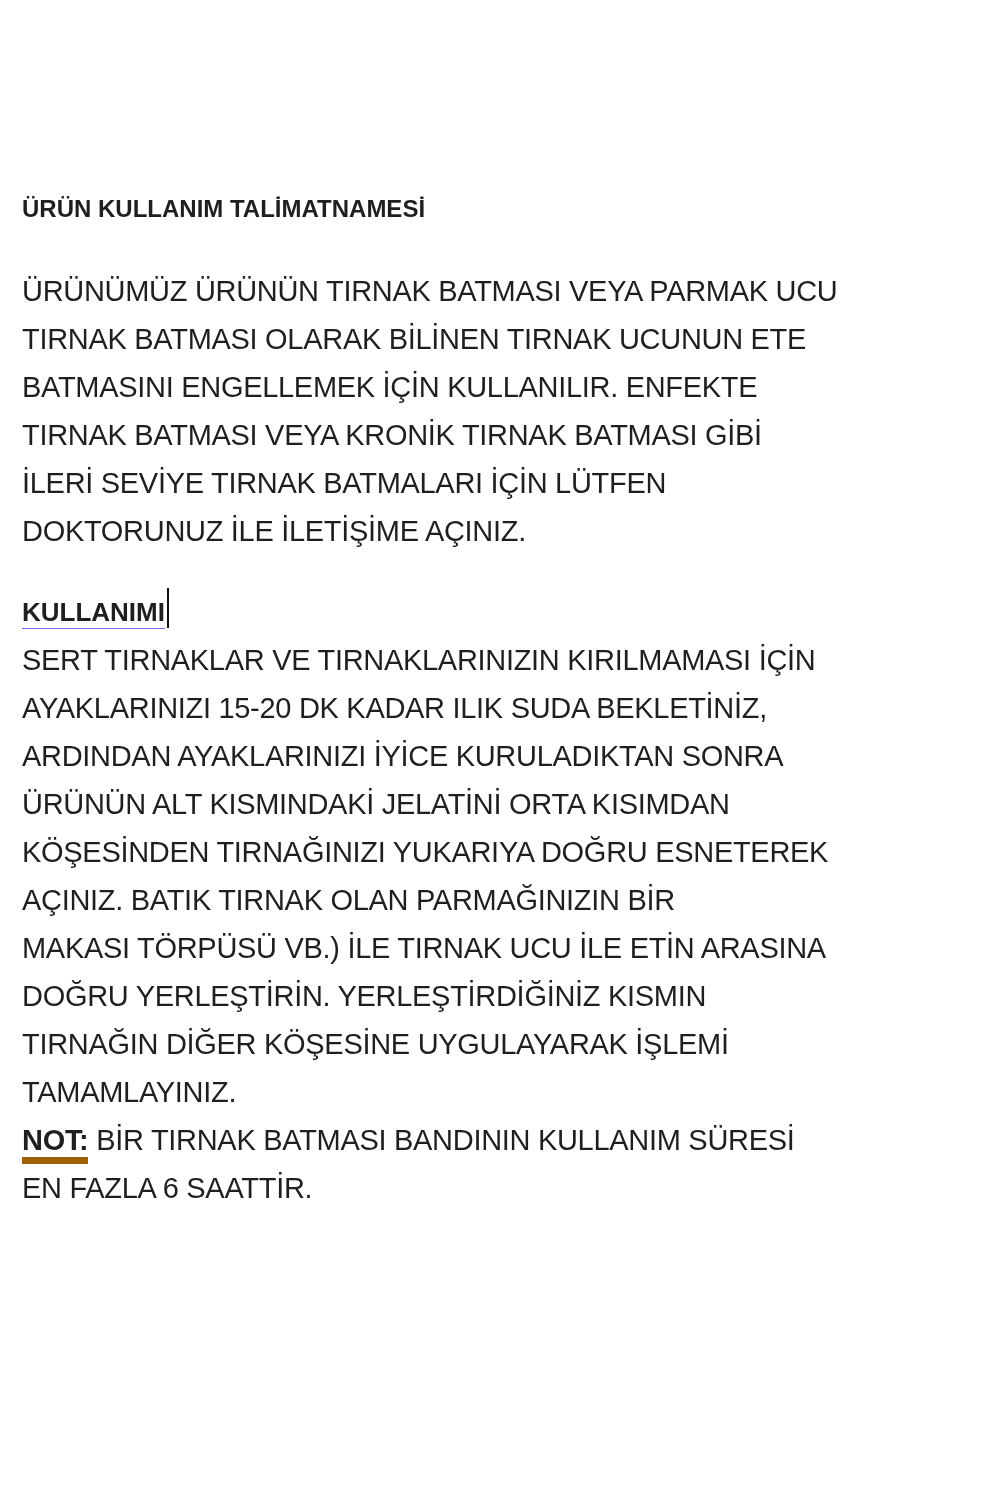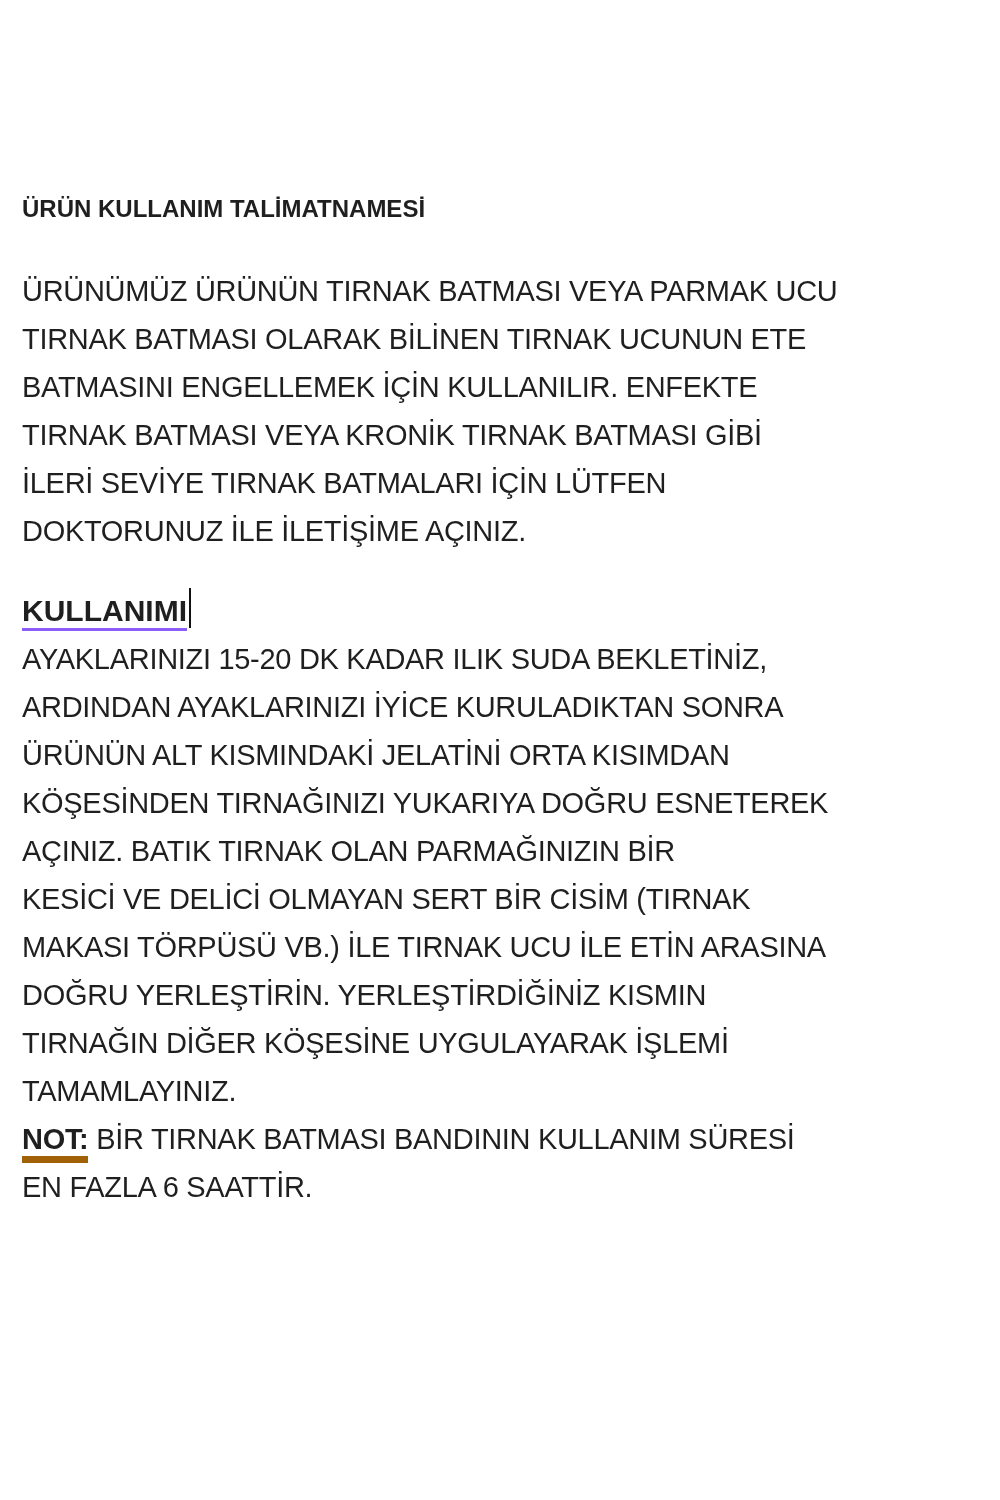--- a/index.html
+++ b/index.html
@@ -39,25 +39,25 @@
     margin-top: 32px;
   }
   .line {
     font-size: 29px;
     font-weight: 400;
     line-height: 48px;
     letter-spacing: -0.3px;
     white-space: nowrap;
   }
   .heading {
-    font-size: 30px;
+    font-size: 26px;
     font-weight: 700;
     letter-spacing: 0px;
     padding-bottom: 1px;
-    border-bottom: 3px solid #8b5cf6;
+    border-bottom: 1px solid #8b5cf6;
   }
   .cursor {
     display: inline-block;
     width: 2px;
     height: 40px;
     background: #111111;
     vertical-align: -7px;
     margin-left: 2px;
   }
   .note-label {
@@ -77,26 +77,26 @@
     <div class="line">ÜRÜNÜMÜZ ÜRÜNÜN TIRNAK BATMASI VEYA PARMAK UCU</div>
     <div class="line">TIRNAK BATMASI OLARAK BİLİNEN TIRNAK UCUNUN ETE</div>
     <div class="line">BATMASINI ENGELLEMEK İÇİN KULLANILIR. ENFEKTE</div>
     <div class="line">TIRNAK BATMASI VEYA KRONİK TIRNAK BATMASI GİBİ</div>
     <div class="line">İLERİ SEVİYE TIRNAK BATMALARI İÇİN LÜTFEN</div>
     <div class="line">DOKTORUNUZ İLE İLETİŞİME AÇINIZ.</div>
   </div>
 
   <div class="para usage">
     <div class="line"><span class="heading">KULLANIMI</span><span class="cursor"></span></div>
+    <div class="line">SERT TIRNAKLAR VE TIRNAKLARINIZIN KIRILMAMASI İÇİN</div>
     <div class="line">AYAKLARINIZI 15-20 DK KADAR ILIK SUDA BEKLETİNİZ,</div>
     <div class="line">ARDINDAN AYAKLARINIZI İYİCE KURULADIKTAN SONRA</div>
     <div class="line">ÜRÜNÜN ALT KISMINDAKİ JELATİNİ ORTA KISIMDAN</div>
     <div class="line">KÖŞESİNDEN TIRNAĞINIZI YUKARIYA DOĞRU ESNETEREK</div>
     <div class="line">AÇINIZ. BATIK TIRNAK OLAN PARMAĞINIZIN BİR</div>
-    <div class="line">KESİCİ VE DELİCİ OLMAYAN SERT BİR CİSİM (TIRNAK</div>
     <div class="line">MAKASI TÖRPÜSÜ VB.) İLE TIRNAK UCU İLE ETİN ARASINA</div>
     <div class="line">DOĞRU YERLEŞTİRİN. YERLEŞTİRDİĞİNİZ KISMIN</div>
     <div class="line">TIRNAĞIN DİĞER KÖŞESİNE UYGULAYARAK İŞLEMİ</div>
     <div class="line">TAMAMLAYINIZ.</div>
     <div class="line"><span class="note-label">NOT:</span><span> BİR TIRNAK BATMASI BANDININ KULLANIM SÜRESİ</span></div>
     <div class="line">EN FAZLA 6 SAATTİR.</div>
   </div>
 
 </div>
 

